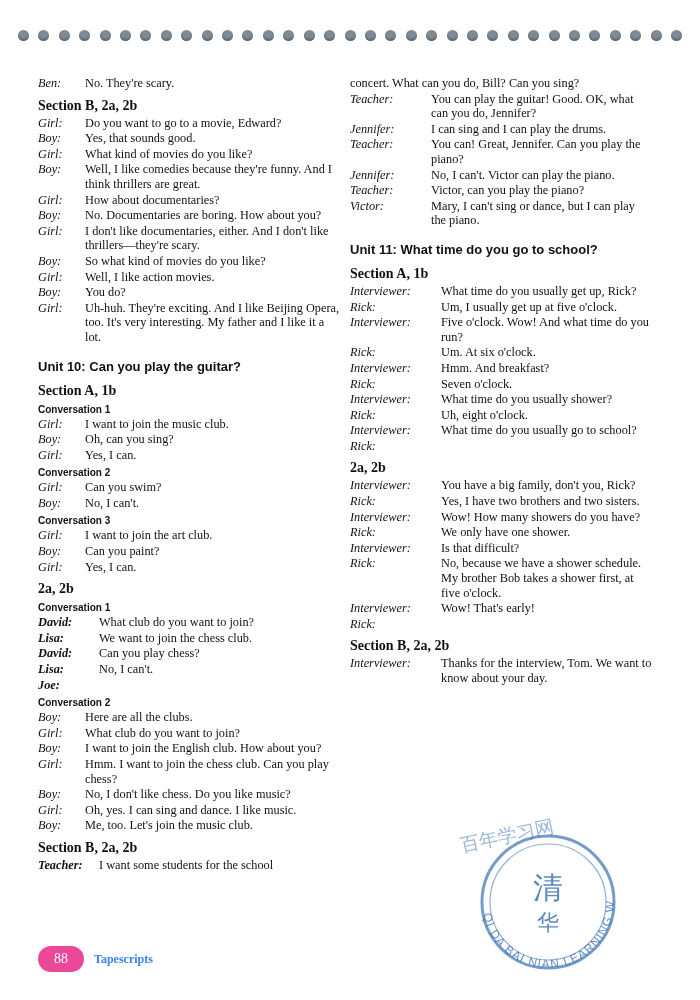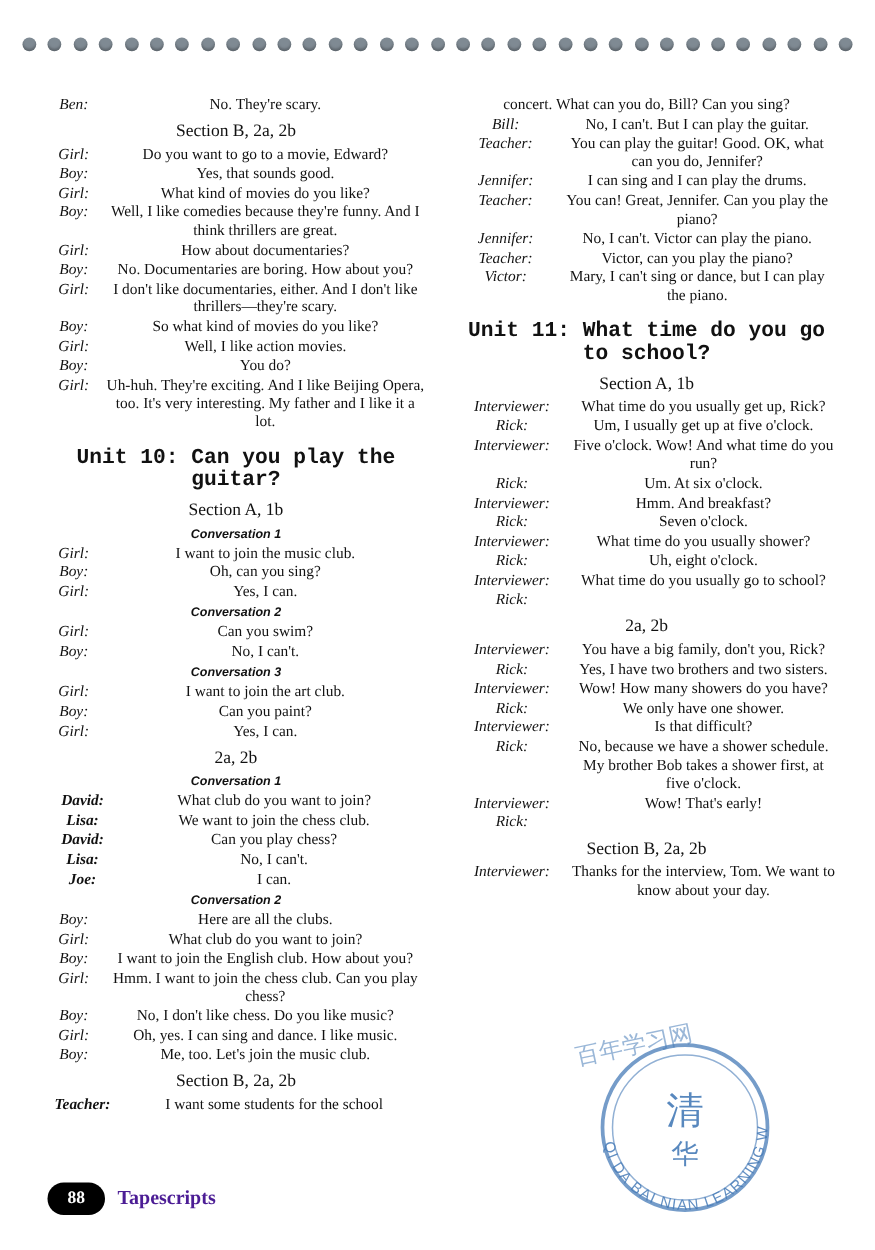--- a/index.html
+++ b/index.html
@@ -41,50 +41,48 @@
   }
 
   
   .columns {
     position: absolute;
     left: 38px;
     top: 76px;
     width: 630px;
     height: 852px;
     display: flex;
-    gap: 27px;
-    text-align: center;
+    gap: 10px;
   }
   .col {
     width: 302px;
     font-size: 12.3px;
     line-height: 14.6px;
   }
 
   h2.unit {
-    font-family: Liberation Mono, monospace;
-    font-size: 17px;
+    font-family: Liberation Sans, sans-serif;
+    font-size: 13px;
     font-weight: bold;
     margin: 13px 0 2px 0;
     line-height: 18px;
   }
   h3.section {
     font-family: "Liberation Serif", serif;
     font-size: 14px;
-    font-weight: normal;
+    font-weight: bold;
     margin: 7px 0 2px 0;
     line-height: 16px;
   }
   h4.conv {
     font-family: "Liberation Sans", sans-serif;
     font-size: 10px;
     font-weight: bold;
     margin: 5px 0 1px 0;
     line-height: 12px;
-    font-style: italic;
   }
 
   
   .line {
     display: flex;
     align-items: flex-start;
     margin: 0 0 1px 0;
   }
   .spk {
     font-style: italic;
@@ -110,34 +108,34 @@
     left: 38px;
     bottom: 28px;
     display: flex;
     align-items: center;
     gap: 10px;
   }
   .pagenum {
     width: 46px;
     height: 26px;
     border-radius: 13px;
-    background: #000000;
+    background: #ec4899;
     color: #ffffff;
     font-family: "Liberation Serif", serif;
-    font-weight: bold;
+    font-weight: normal;
     font-size: 14px;
     display: flex;
     align-items: center;
     justify-content: center;
   }
   .footer-label {
     font-family: "Liberation Serif", serif;
     font-weight: bold;
-    font-size: 16px;
-    color: #4c1d95;
+    font-size: 12px;
+    color: #3b82f6;
   }
 
   
   .watermark {
     position: absolute;
     left: 452px;
     top: 818px;
     width: 196px;
     height: 152px;
     pointer-events: none;
@@ -287,21 +285,20 @@
         <div class="line w-mid">
           <span class="spk">David:</span>
           <span class="txt">Can you play chess?</span>
         </div>
         <div class="line w-mid">
           <span class="spk">Lisa:</span>
           <span class="txt">No, I can't.</span>
         </div>
         <div class="line w-mid">
           <span class="spk">Joe:</span>
-          <span class="txt">I can.</span>
         </div>
         <h4 class="conv">Conversation 2</h4>
         <div class="line w-narrow">
           <span class="spk">Boy:</span>
           <span class="txt">Here are all the clubs.</span>
         </div>
         <div class="line w-narrow">
           <span class="spk">Girl:</span>
           <span class="txt">What club do you want to join?</span>
         </div>
@@ -326,24 +323,20 @@
           <span class="txt">Me, too. Let's join the music club.</span>
         </div>
         <h3 class="section">Section B, 2a, 2b</h3>
         <div class="line w-mid">
           <span class="spk">Teacher:</span>
           <span class="txt">I want some students for the school</span>
         </div>
       </div>
     <div class="col" id="right-col">
         <p class="plain">concert. What can you do, Bill?  Can you sing?</p>
-        <div class="line w-wide">
-          <span class="spk">Bill:</span>
-          <span class="txt">No, I can't.  But I can play the guitar.</span>
-        </div>
         <div class="line w-wide">
           <span class="spk">Teacher:</span>
           <span class="txt">You can play the guitar!  Good.  OK, what can you do, Jennifer?</span>
         </div>
         <div class="line w-wide">
           <span class="spk">Jennifer:</span>
           <span class="txt">I can sing and I can play the drums.</span>
         </div>
         <div class="line w-wide">
           <span class="spk">Teacher:</span>

